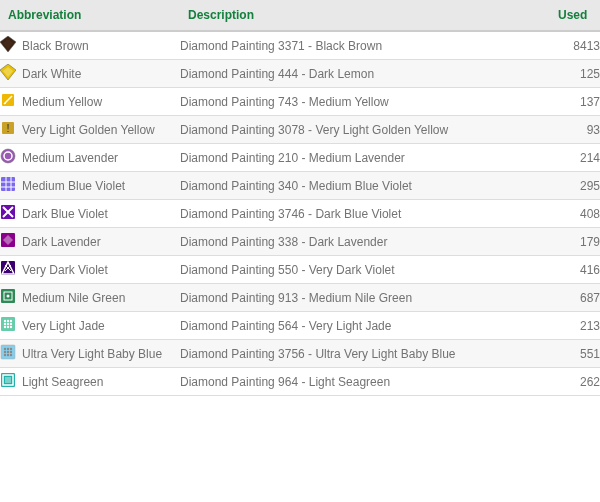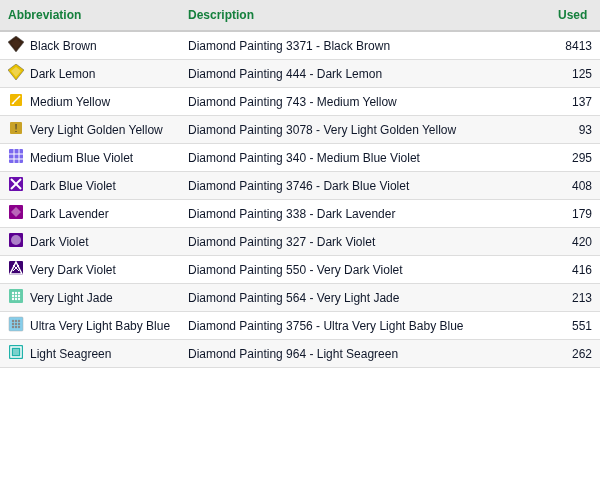--- a/index.html
+++ b/index.html
@@ -31,23 +31,23 @@
     tbody tr {
       border-bottom: 1px solid #ddd;
     }
     tbody tr:nth-child(even) {
       background: #f7f7f7;
     }
     tbody tr:nth-child(odd) {
       background: #fff;
     }
     tbody td {
-      padding: 4px 8px;
+      padding: 4px 0;
       vertical-align: middle;
-      color: #0f172a;
+      color: #737373;
       font-size: 12px;
     }
     .abbr-cell {
       display: flex;
       align-items: center;
       gap: 6px;
     }
     .used-cell {
       text-align: right;
     }
@@ -80,21 +80,21 @@
         <td class="col-desc">Diamond Painting 3371 - Black Brown</td>
         <td class="col-used used-cell">8413</td>
       </tr>
       <tr>
         <td class="col-abbr">
           <div class="abbr-cell">
             <span><svg width="16" height="16" viewBox="0 0 16 16">
       <polygon points="8,0 16,6 8,16 0,6" fill="#e8c100" stroke="#555" stroke-width="0.5"></polygon>
       <polygon points="8,3 13,7 8,13 3,7" fill="#fff" opacity="0.3"></polygon>
     </svg></span>
-            <span>Dark Lemon</span>
+            <span>Dark White</span>
           </div>
         </td>
         <td class="col-desc">Diamond Painting 444 - Dark Lemon</td>
         <td class="col-used used-cell">125</td>
       </tr>
       <tr>
         <td class="col-abbr">
           <div class="abbr-cell">
             <span><svg width="16" height="16" viewBox="0 0 16 16">
       <rect x="2" y="2" width="12" height="12" rx="1" fill="#f0b800"></rect>
@@ -112,20 +112,33 @@
           <div class="abbr-cell">
             <span><svg width="16" height="16" viewBox="0 0 16 16">
       <rect x="2" y="2" width="12" height="12" rx="1" fill="#c9a227"></rect>
       <text x="8" y="12" text-anchor="middle" font-size="11" fill="#333">!</text>
     </svg></span>
             <span>Very Light Golden Yellow</span>
           </div>
         </td>
         <td class="col-desc">Diamond Painting 3078 - Very Light Golden Yellow</td>
         <td class="col-used used-cell">93</td>
+      </tr>
+      <tr>
+        <td class="col-abbr">
+          <div class="abbr-cell">
+            <span><svg width="16" height="16" viewBox="0 0 16 16">
+      <circle cx="8" cy="8" r="7" fill="#9b59b6" stroke="#666" stroke-width="0.5"></circle>
+      <circle cx="8" cy="8" r="4" fill="none" stroke="#fff" stroke-width="1.5"></circle>
+    </svg></span>
+            <span>Medium Lavender</span>
+          </div>
+        </td>
+        <td class="col-desc">Diamond Painting 210 - Medium Lavender</td>
+        <td class="col-used used-cell">214</td>
       </tr>
       <tr>
         <td class="col-abbr">
           <div class="abbr-cell">
             <span><svg width="16" height="16" viewBox="0 0 16 16">
       <rect x="1" y="1" width="14" height="14" rx="1" fill="#7b68ee"></rect>
       <line x1="6" y1="1" x2="6" y2="15" stroke="#fff" stroke-width="1"></line>
       <line x1="11" y1="1" x2="11" y2="15" stroke="#fff" stroke-width="1"></line>
       <line x1="1" y1="6" x2="15" y2="6" stroke="#fff" stroke-width="1"></line>
       <line x1="1" y1="11" x2="15" y2="11" stroke="#fff" stroke-width="1"></line>
@@ -160,43 +173,44 @@
             <span>Dark Lavender</span>
           </div>
         </td>
         <td class="col-desc">Diamond Painting 338 - Dark Lavender</td>
         <td class="col-used used-cell">179</td>
       </tr>
       <tr>
         <td class="col-abbr">
           <div class="abbr-cell">
             <span><svg width="16" height="16" viewBox="0 0 16 16">
-      <rect x="1" y="1" width="14" height="14" rx="1" fill="#5b0090"></rect>
-      <circle cx="8" cy="8" r="5" fill="#fff" opacity="0.5"></circle>
-    </svg></span>
-            <span>Dark Violet</span>
-          </div>
-        </td>
-        <td class="col-desc">Diamond Painting 327 - Dark Violet</td>
-        <td class="col-used used-cell">420</td>
-      </tr>
-      <tr>
-        <td class="col-abbr">
-          <div class="abbr-cell">
-            <span><svg width="16" height="16" viewBox="0 0 16 16">
       <rect x="1" y="1" width="14" height="14" rx="1" fill="#3d0070"></rect>
       <polygon points="8,2 14,14 2,14" fill="none" stroke="#fff" stroke-width="1.5"></polygon>
       <line x1="5" y1="5" x2="11" y2="11" stroke="#fff" stroke-width="1"></line>
       <line x1="11" y1="5" x2="5" y2="11" stroke="#fff" stroke-width="1"></line>
     </svg></span>
             <span>Very Dark Violet</span>
           </div>
         </td>
         <td class="col-desc">Diamond Painting 550 - Very Dark Violet</td>
         <td class="col-used used-cell">416</td>
+      </tr>
+      <tr>
+        <td class="col-abbr">
+          <div class="abbr-cell">
+            <span><svg width="16" height="16" viewBox="0 0 16 16">
+      <rect x="1" y="1" width="14" height="14" rx="1" fill="#2e8b57"></rect>
+      <rect x="4" y="4" width="8" height="8" fill="none" stroke="#fff" stroke-width="1"></rect>
+      <circle cx="8" cy="8" r="1.5" fill="#fff"></circle>
+    </svg></span>
+            <span>Medium Nile Green</span>
+          </div>
+        </td>
+        <td class="col-desc">Diamond Painting 913 - Medium Nile Green</td>
+        <td class="col-used used-cell">687</td>
       </tr>
       <tr>
         <td class="col-abbr">
           <div class="abbr-cell">
             <span><svg width="16" height="16" viewBox="0 0 16 16">
       <rect x="1" y="1" width="14" height="14" rx="1" fill="#66cdaa"></rect>
       <circle cx="5" cy="5" r="1.2" fill="#fff"></circle>
       <circle cx="8" cy="5" r="1.2" fill="#fff"></circle>
       <circle cx="11" cy="5" r="1.2" fill="#fff"></circle>
       <circle cx="5" cy="8" r="1.2" fill="#fff"></circle>

